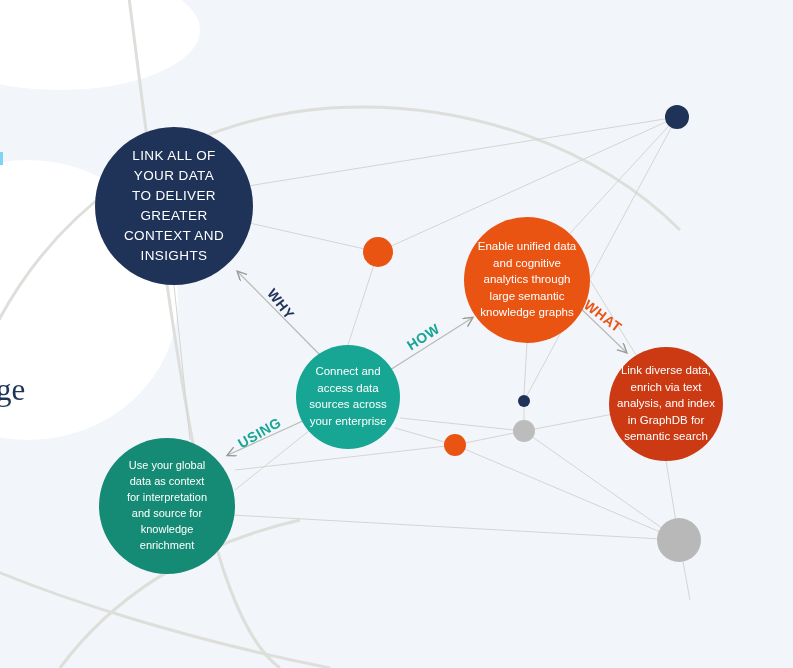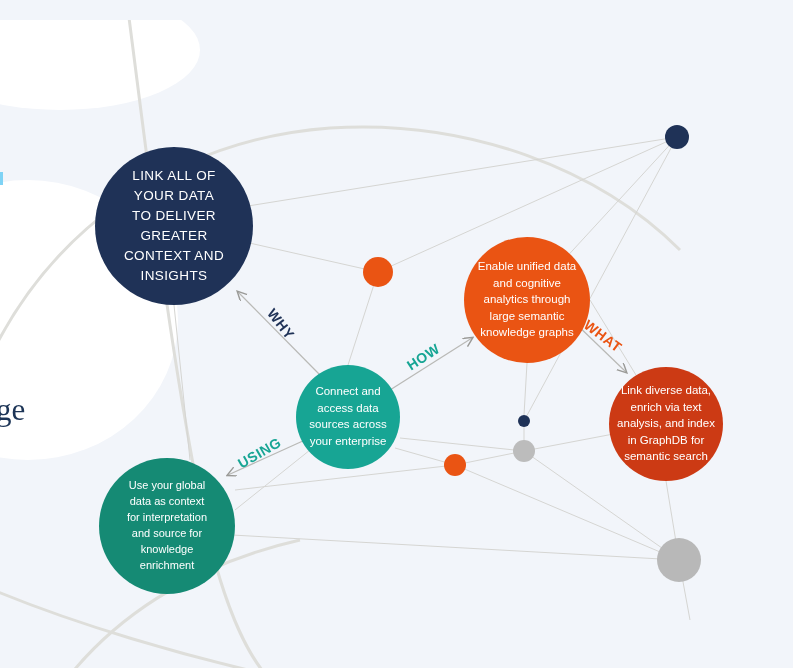--- a/index.html
+++ b/index.html
@@ -2,21 +2,21 @@
 <html><head>
 <meta charset="utf-8">
 <style>
   html,body{margin:0;padding:0;}
   body{
     width:793px;height:668px;overflow:hidden;
     background:#f2f5fa;
     font-family:"Liberation Sans", sans-serif;
     position:relative;
   }
-  #stage{position:absolute;inset:0;width:793px;height:472px;margin-top:20px;}
+  #stage{position:absolute;inset:0;width:793px;height:472px;}
   svg{position:absolute;left:0;top:0;width:793px;height:668px;display:block;}
 
   .node-label{
     fill:#ffffff;
     font-family:"Liberation Sans", sans-serif;
     text-anchor:middle;
     dominant-baseline:middle;
   }
   .big-caps{font-size:13.5px;letter-spacing:0.4px;}
   .body-txt{font-size:11.5px;}

